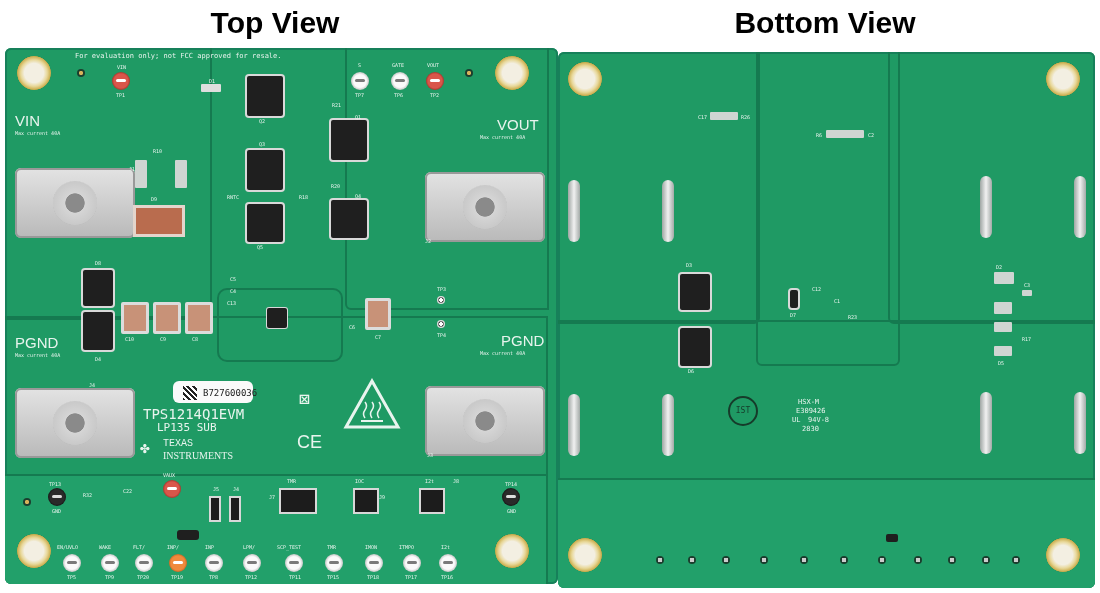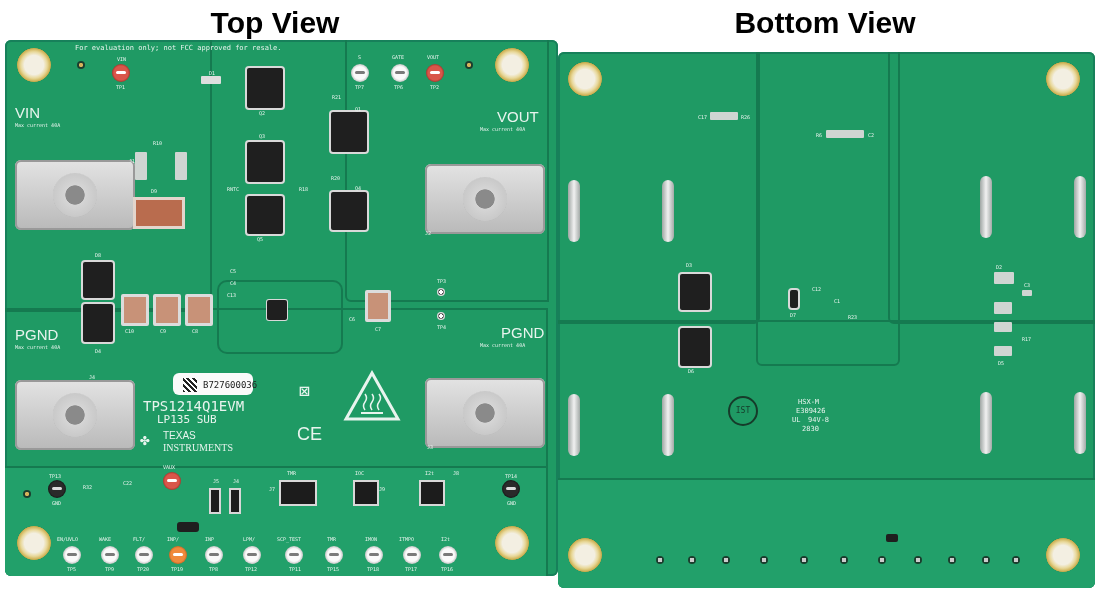--- a/index.html
+++ b/index.html
@@ -30,21 +30,21 @@
   .label-sticker{position:absolute;background:#fafafa;border-radius:6px;}
   .label-sticker span{position:absolute;left:30px;top:7px;font-size:9px;color:#222;font-family:"DejaVu Sans Mono",monospace;}
   .qr{position:absolute;left:10px;top:5px;width:14px;height:14px;background:repeating-linear-gradient(45deg,#222 0 2px,#fff 2px 4px);}
 </style>
 </head>
 <body>
 
 <div class="view-title" style="left:0;width:550px;">Top View</div>
 <div class="view-title" style="left:550px;width:550px;">Bottom View</div>
 
-<div class="board" style="left:5px;top:40px;width:553px;height:536px;">
+<div class="board" style="left:5px;top:48px;width:553px;height:536px;">
 
   <div class="plane" style="left:-2px;top:-2px;width:205px;height:270px;border-radius:0 0 6px 0;"></div>
   <div class="plane" style="left:340px;top:-2px;width:200px;height:260px;border-radius:0 0 0 6px;"></div>
   <div class="plane" style="left:-2px;top:268px;width:541px;height:158px;border-radius:0;"></div>
   <div class="plane" style="left:-2px;top:426px;width:541px;height:112px;border-radius:0;background:#22a06a;"></div>
 
   <div class="mount" style="left:12px;top:8px;"></div>
   <div class="mount" style="left:490px;top:8px;"></div>
   <div class="mount" style="left:12px;top:486px;"></div>
   <div class="mount" style="left:490px;top:486px;"></div>
@@ -146,21 +146,21 @@
   <div class="via" style="left:432px;top:272px;background:radial-gradient(circle,#fff 0 30%,#333 35%,#ddd 60%);"></div>
   <div class="silk silk-xs" style="left:432px;top:284px;">TP4</div>
 
   <div class="label-sticker" style="left:168px;top:333px;width:80px;height:22px;">
       <div class="qr"></div>
       <span>B727600036</span>
     </div>
   <div class="silk" style="left:138px;top:358px;font-size:14px;font-family:'DejaVu Sans Mono',monospace;">TPS1214Q1EVM</div>
   <div class="silk" style="left:152px;top:373px;font-size:11px;">LP135 SUB</div>
   <div class="silk" style="left:135px;top:390px;font-size:16px;">✤</div>
-  <div class="silk" style="left:158px;top:390px;font-size:10px;font-family:Liberation Sans, sans-serif;">TEXAS</div>
+  <div class="silk" style="left:158px;top:390px;font-size:10px;font-family:Liberation Mono, monospace;">TEXAS</div>
   <div class="silk" style="left:158px;top:402px;font-size:10px;font-family:'Liberation Serif',serif;">INSTRUMENTS</div>
 
   <div class="silk" style="left:294px;top:340px;font-size:18px;">⊠</div>
   <div class="silk" style="left:292px;top:384px;font-size:18px;font-family:'Liberation Sans',sans-serif;">CE</div>
 
   <svg style="position:absolute;left:338px;top:330px;" width="58" height="52" viewBox="0 0 58 52">
     <polygon points="29,3 55,49 3,49" fill="none" stroke="#e8f4ee" stroke-width="3"></polygon>
     <path d="M22 24 q3 4 0 8 q-3 4 0 8 M29 24 q3 4 0 8 q-3 4 0 8 M36 24 q3 4 0 8 q-3 4 0 8" stroke="#e8f4ee" stroke-width="1.5" fill="none"></path>
     <line x1="18" y1="43" x2="40" y2="43" stroke="#e8f4ee" stroke-width="2"></line>
   </svg>

